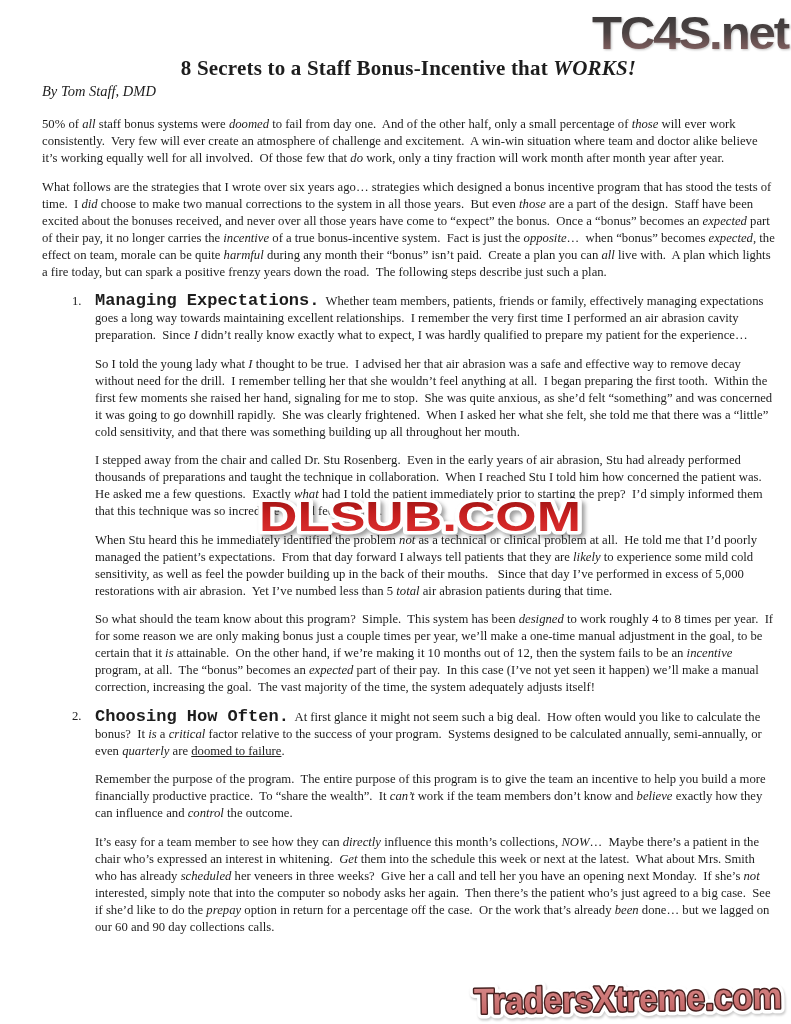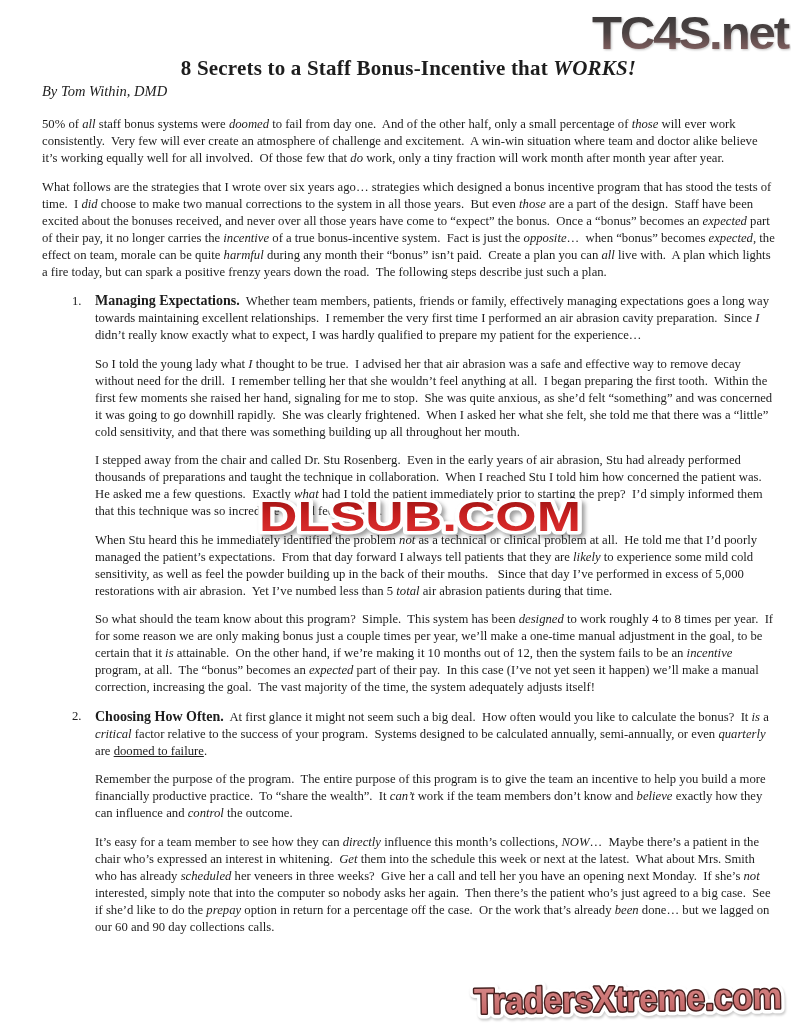--- a/index.html
+++ b/index.html
@@ -42,21 +42,22 @@
     white-space:pre-wrap;
   }
   .numbered-list { margin-top:2px; }
   .list-item { position:relative; padding-left:53px; }
   .item-number {
     position:absolute; left:30px; top:1.5px;
     font-size:12.7px;
   }
   .item-heading {
     font-weight:bold;
-    font-size:14px;
+    font-size:17px;
+    font-family:Liberation Mono, monospace;
   }
 
   
   .wm-center {
     position:absolute; left:250px; top:484px;
     filter:drop-shadow(3px 3px 2px rgba(40,40,40,0.45));
   }
 
   
   .wm-footer {
@@ -76,21 +77,21 @@
         <stop offset="0.5" stop-color="#4c4343"></stop>
         <stop offset="1" stop-color="#9a6c6c"></stop>
       </linearGradient>
     </defs>
     <text x="199" y="47" text-anchor="end" font-family="'Liberation Sans','DejaVu Sans',sans-serif" font-weight="bold" font-size="47" letter-spacing="-2" textLength="196" lengthAdjust="spacingAndGlyphs" fill="url(#g-logo)">TC4S.net</text>
   </svg>
 
   <div class="content">
     <h1 class="doc-title"><span>8 Secrets to a Staff Bonus-Incentive that </span><span class="title-em">WORKS!</span></h1>
 
-    <p class="byline">By Tom Within, DMD</p>
+    <p class="byline">By Tom Staff, DMD</p>
 
     <div class="intro">
         <p class="para"><span>50% of </span><span style="font-style: italic;">all</span><span> staff bonus systems were </span><span style="font-style: italic;">doomed</span><span> to fail from day one.  And of the other half, only a small percentage of </span><span style="font-style: italic;">those</span><span> will ever work consistently.  Very few will ever create an atmosphere of challenge and excitement.  A win-win situation where team and doctor alike believe it’s working equally well for all involved.  Of those few that </span><span style="font-style: italic;">do</span><span> work, only a tiny fraction will work month after month year after year.</span></p>
         <p class="para"><span>What follows are the strategies that I wrote over six years ago… strategies which designed a bonus incentive program that has stood the tests of time.  I </span><span style="font-style: italic;">did</span><span> choose to make two manual corrections to the system in all those years.  But even </span><span style="font-style: italic;">those</span><span> are a part of the design.  Staff have been excited about the bonuses received, and never over all those years have come to “expect” the bonus.  Once a “bonus” becomes an </span><span style="font-style: italic;">expected</span><span> part of their pay, it no longer carries the </span><span style="font-style: italic;">incentive</span><span> of a true bonus-incentive system.  Fact is just the </span><span style="font-style: italic;">opposite</span><span>…  when “bonus” becomes </span><span style="font-style: italic;">expected</span><span>, the effect on team, morale can be quite </span><span style="font-style: italic;">harmful</span><span> during any month their “bonus” isn’t paid.  Create a plan you can </span><span style="font-style: italic;">all</span><span> live with.  A plan which lights a fire today, but can spark a positive frenzy years down the road.  The following steps describe just such a plan.</span></p>
       </div>
 
     <div class="numbered-list">
         <div class="list-item">
           <span class="item-number">1.</span>
           <p class="para"><span class="item-heading">Managing Expectations.</span><span>  Whether team members, patients, friends or family, effectively managing expectations goes a long way towards maintaining excellent relationships.  I remember the very first time I performed an air abrasion cavity preparation.  Since </span><span style="font-style: italic;">I</span><span> didn’t really know exactly what to expect, I was hardly qualified to prepare my patient for the experience…</span></p>

